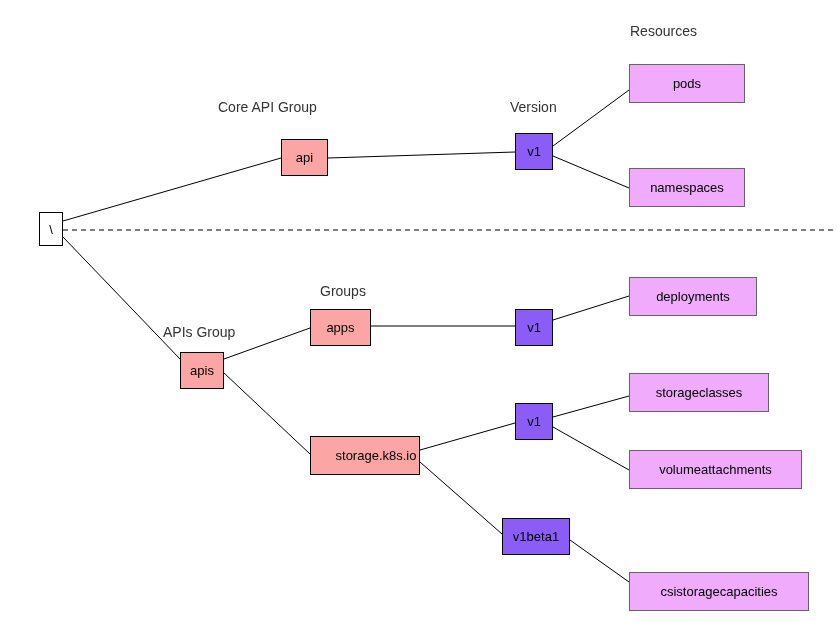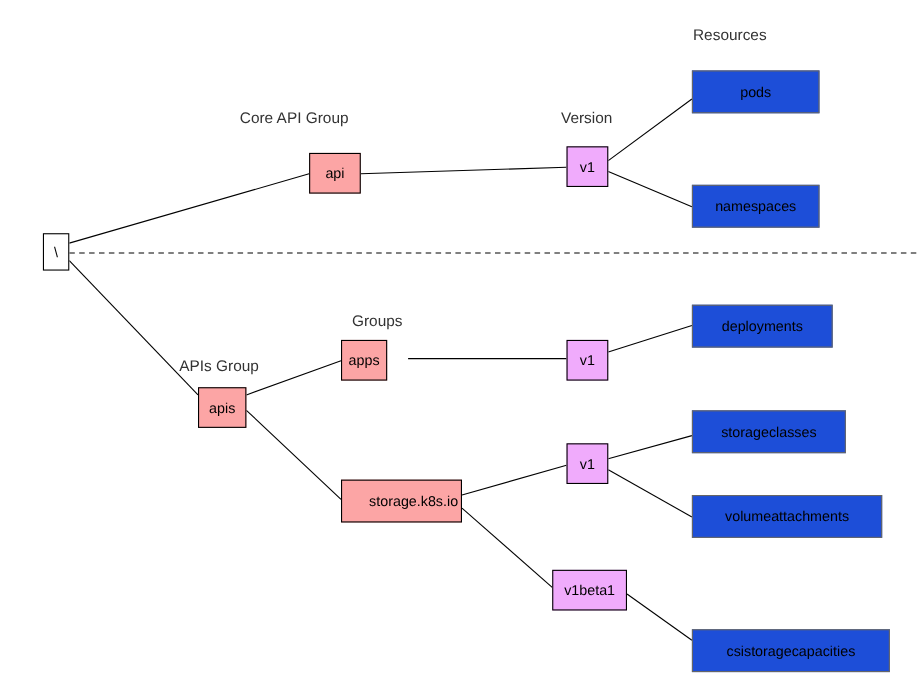--- a/index.html
+++ b/index.html
@@ -24,24 +24,24 @@
     }
     .root {
       background: #ffffff;
       width: 24px;
       height: 34px;
     }
     .yellow {
       background: #fca5a5;
     }
     .green {
-      background: #f0abfc;
+      background: #8b5cf6;
     }
     .blue {
-      background: #1d4ed8;
+      background: #f0abfc;
       border: 1px solid #666;
     }
     .label {
       position: absolute;
       font-size: 14px;
       color: #333;
     }
     svg.connectors {
       position: absolute;
       top: 0;
@@ -101,21 +101,21 @@
 <div class="label" style="left:320px; top:283px;">Groups</div>
 
 <div class="node root" style="left:39px; top:212px;">\</div>
 
 <div class="node yellow" style="left:281px; top:139px; width:47px; height:37px;">api</div>
 <div class="node green" style="left:515px; top:133px; width:38px; height:37px;">v1</div>
 <div class="node blue" style="left:629px; top:64px; width:116px; height:39px;">pods</div>
 <div class="node blue" style="left:629px; top:168px; width:116px; height:39px;">namespaces</div>
 
 <div class="node yellow" style="left:180px; top:352px; width:44px; height:37px;">apis</div>
-<div class="node yellow" style="left:310px; top:309px; width:42px; height:37px;">apps</div>
+<div class="node yellow" style="left:310px; top:309px; width:61px; height:37px;">apps</div>
 <div class="node yellow" style="left:310px; top:436px; width:110px; height:39px;padding-left:30px;">storage.k8s.io</div>
 
 <div class="node green" style="left:515px; top:309px; width:38px; height:37px;">v1</div>
 <div class="node green" style="left:515px; top:403px; width:38px; height:37px;">v1</div>
 <div class="node green" style="left:502px; top:518px; width:68px; height:37px;">v1beta1</div>
 
 <div class="node blue" style="left:629px; top:277px; width:128px; height:39px;">deployments</div>
 <div class="node blue" style="left:629px; top:373px; width:140px; height:39px;">storageclasses</div>
 <div class="node blue" style="left:629px; top:450px; width:173px; height:39px;">volumeattachments</div>
 <div class="node blue" style="left:629px; top:572px; width:180px; height:39px;">csistoragecapacities</div>

